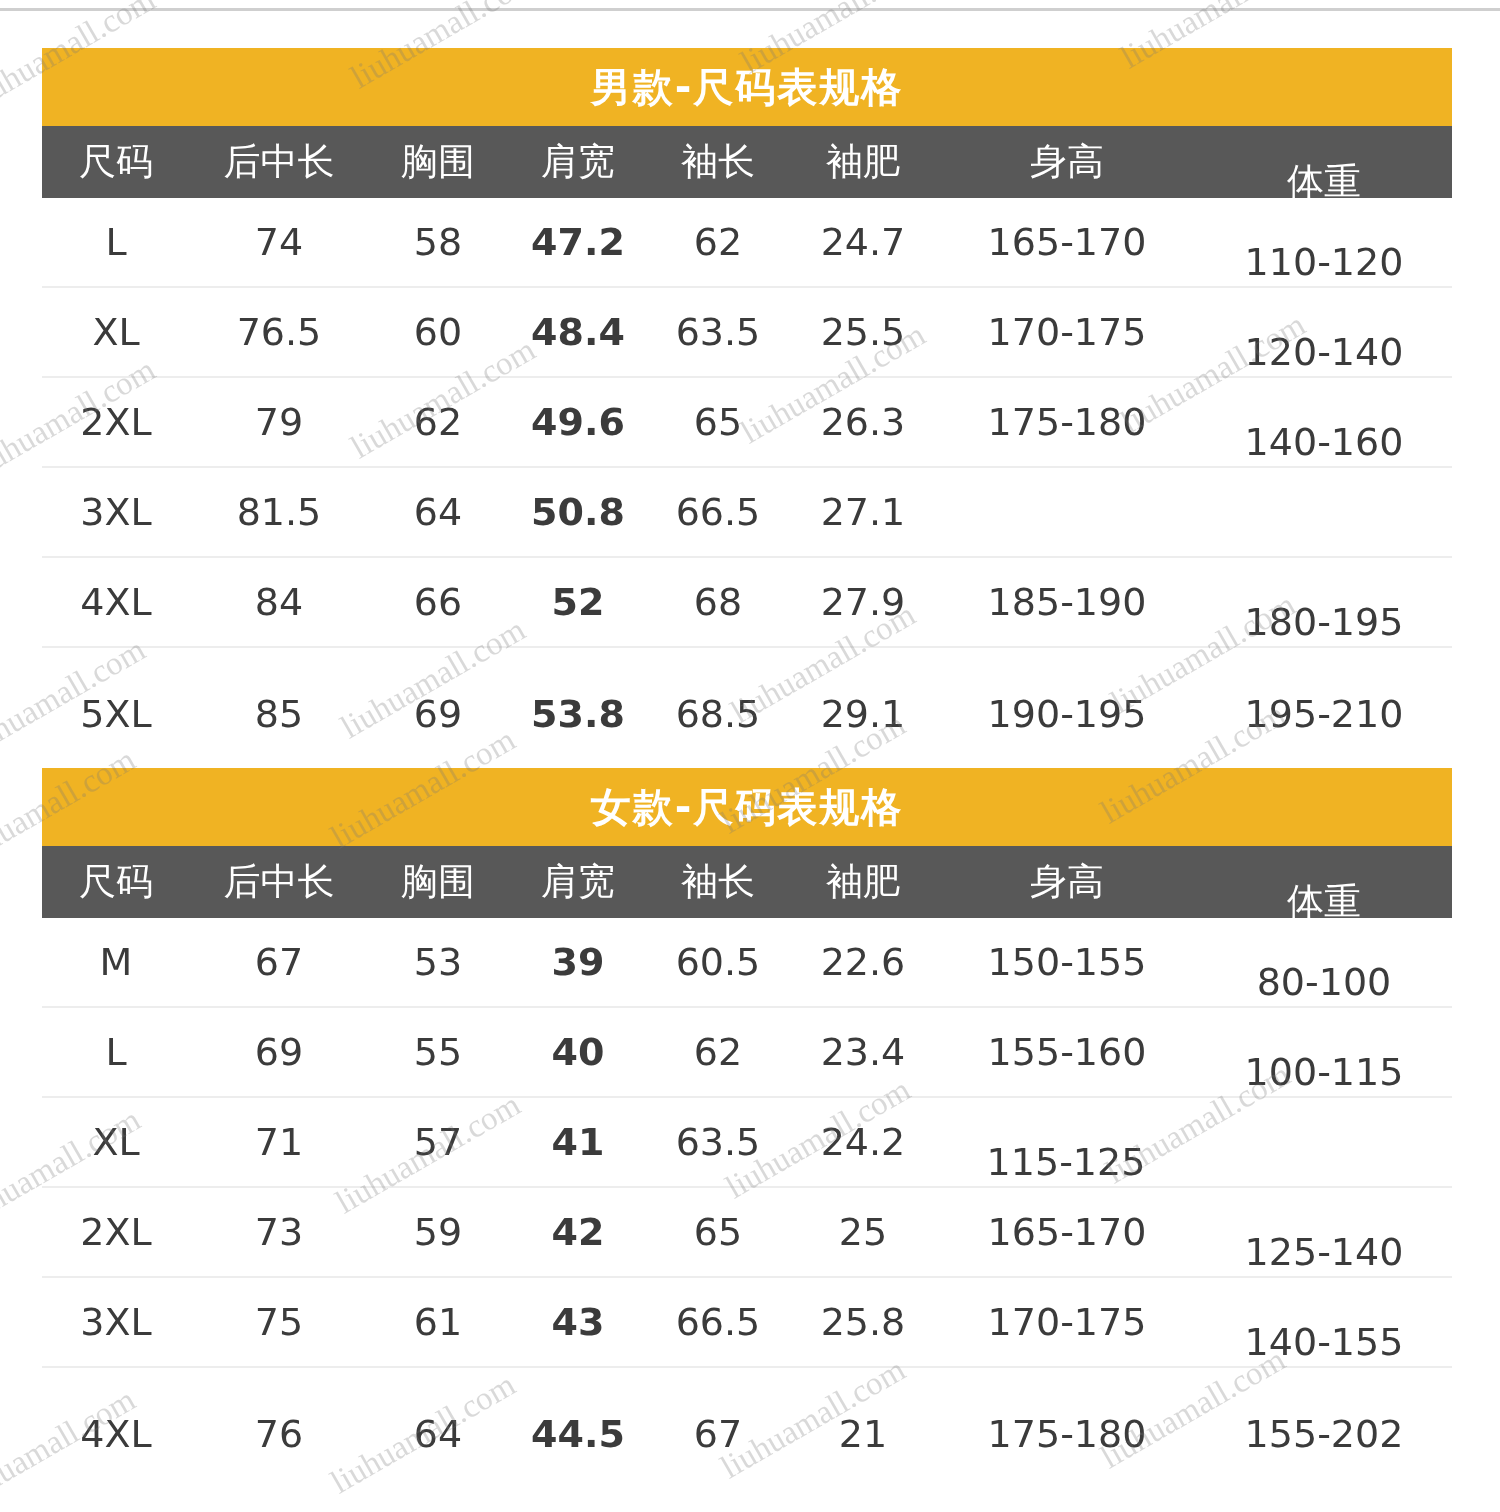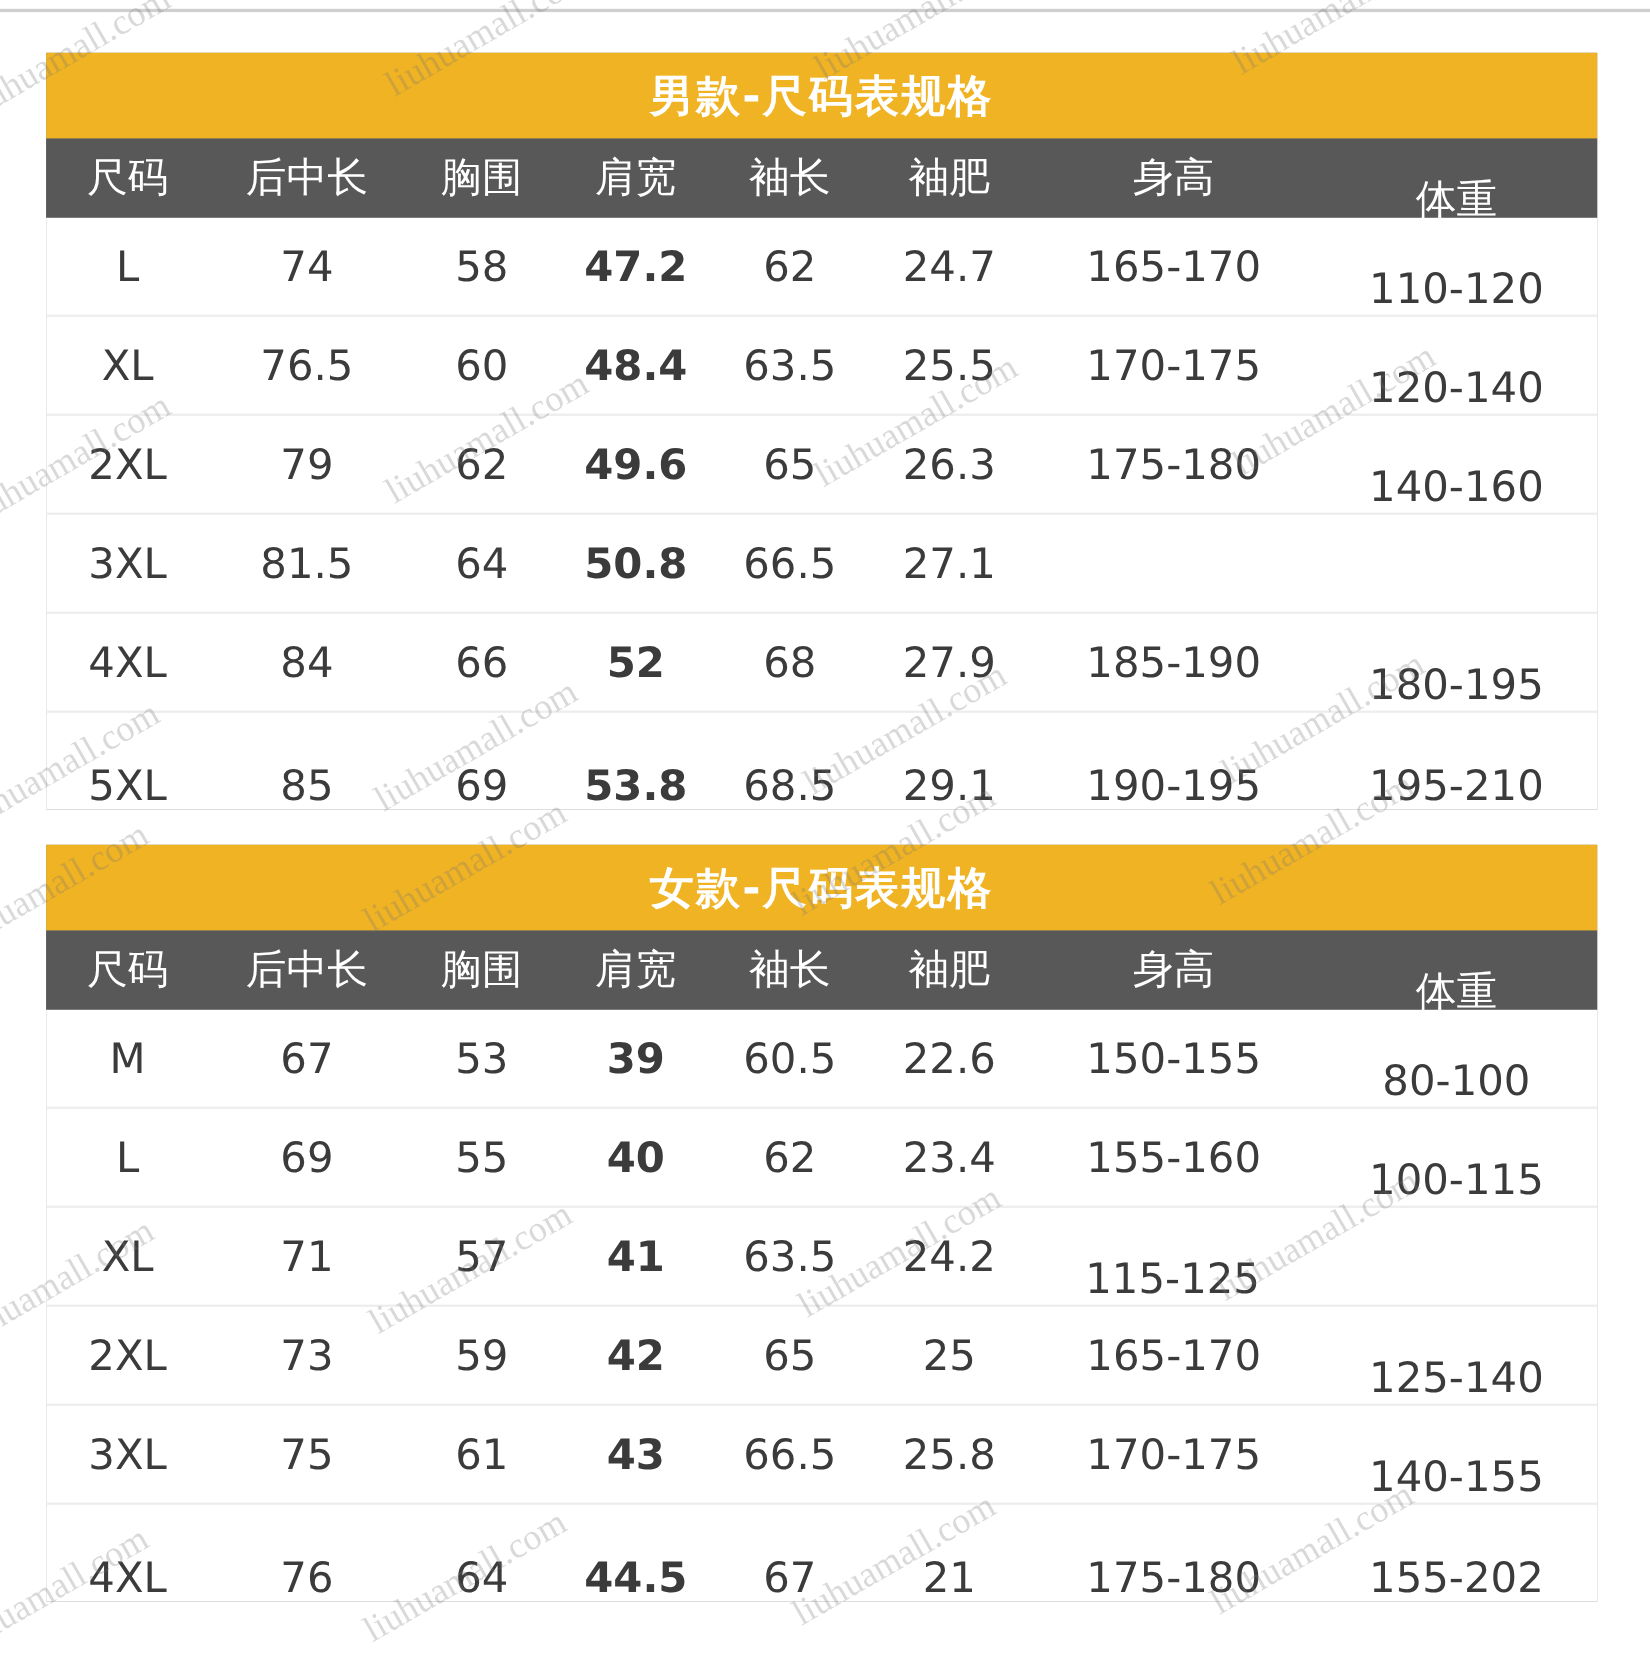--- a/index.html
+++ b/index.html
@@ -27,21 +27,21 @@
     top: 8px;
     left: 0;
     width: 1500px;
     height: 3px;
     background: #cfcfcf;
   }
   .table-block {
     position: absolute;
     left: 42px;
     width: 1410px;
-    background: #737373;
+    background: #fdba74;
   }
   #male-block { top: 48px; }
   #female-block { top: 768px; }
 
   .title-bar {
     height: 78px;
     background: #f0b323;
     color: #ffffff;
     display: flex;
     align-items: center;

